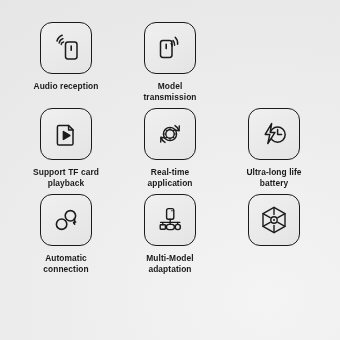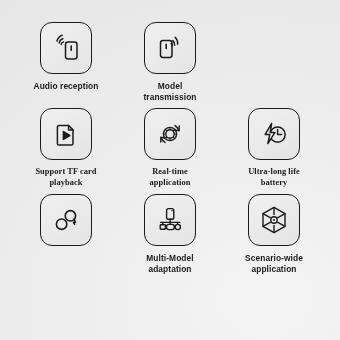--- a/index.html
+++ b/index.html
@@ -36,21 +36,21 @@
   }
   .cell {
     grid-row: span 1;
     display: flex;
     flex-direction: column;
     align-items: center;
     justify-content: flex-start;
     padding-top: 6px;
   }
   .row1 { grid-row: 2; }
-  .row2 { grid-row: 3; font-family: Liberation Serif, serif; }
+  .row2 { grid-row: 3; }
   .row3 { grid-row: 4; }
 
   .tile {
     width: 52px;
     height: 52px;
     border: 1.6px solid #1b1b1b;
     border-radius: 12px;
     background: linear-gradient(145deg, #f0f0f0 0%, #e9e9e9 60%, #e4e4e4 100%);
     display: flex;
     align-items: center;
@@ -169,20 +169,22 @@
       <div class="tile">
         <span>
           <svg width="34" height="34" viewBox="0 0 34 34" fill="none" stroke="#1b1b1b" stroke-width="1.6" stroke-linecap="round">
             <circle cx="12.6" cy="21.2" r="5.2"></circle>
             <circle cx="21.4" cy="12.8" r="5.2"></circle>
             <path d="M25.4 15.6 a5.6 5.6 0 0 1 -0.4 4.6"></path>
             <path d="M25.6 21.2 l-0.8 -1.6 l1.8 -0.5"></path>
           </svg>
         </span>
       </div>
+      <div class="label">Automatic
+connection</div>
     </div>
 
     <div class="cell row3">
       <div class="tile">
         <span>
           <svg width="34" height="34" viewBox="0 0 34 34" fill="none" stroke="#1b1b1b" stroke-width="1.4" stroke-linecap="round" stroke-linejoin="round">
             <rect x="13.6" y="5.6" width="7.2" height="10.6" rx="1.8"></rect>
             <circle cx="19.0" cy="7.8" r="0.75" fill="#1b1b1b" stroke="none"></circle>
             <line x1="17.2" y1="16.2" x2="17.2" y2="19.4"></line>
             <line x1="7.6" y1="19.4" x2="26.8" y2="19.4"></line>
@@ -208,18 +210,16 @@
             <path d="M17 22.4 V29.6"></path>
             <path d="M6.0 10.7 L13.2 14.6"></path>
             <path d="M20.8 19.4 L28.0 23.3"></path>
             <path d="M28.0 10.7 L20.8 14.6"></path>
             <path d="M13.2 19.4 L6.0 23.3"></path>
             <circle cx="17" cy="17" r="3.2"></circle>
             <circle cx="17" cy="17" r="1.0" fill="#1b1b1b" stroke="none"></circle>
           </svg>
         </span>
       </div>
-      <div class="label">Scenario-wide
-application</div>
     </div>
 
   </div>
 </div>
 
 </body></html>

